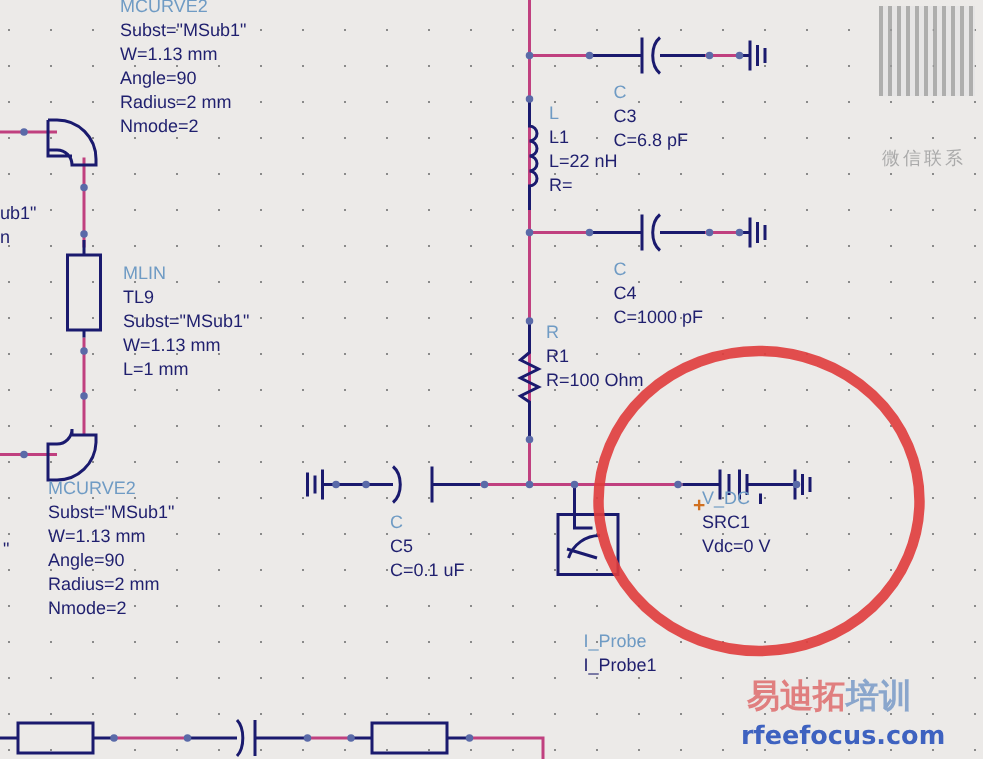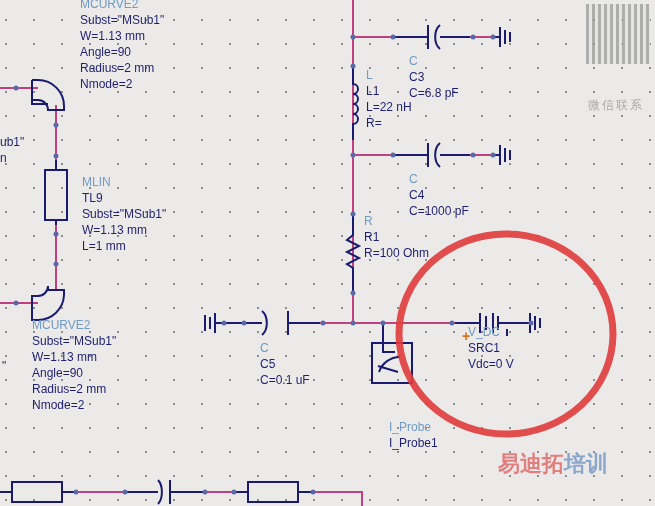--- a/index.html
+++ b/index.html
@@ -181,14 +181,15 @@
   <div class="t">V_DC</div>
   <div>SRC1</div>
   <div>Vdc=0 V</div>
 </div>
 
 <div class="qr"></div>
 <div class="qrcap">微信联系</div>
 <div class="wm1">
   <span class="a">易迪拓</span><span class="b">培训</span>
 </div>
+<div class="wm2">rfeefocus.com</div>
 
 </div>
 
 </body></html>

